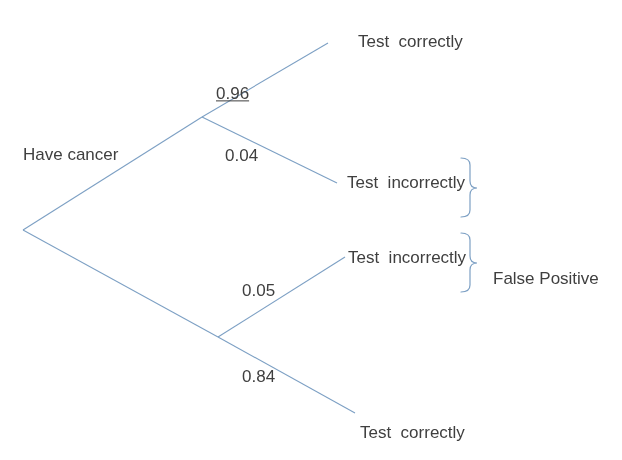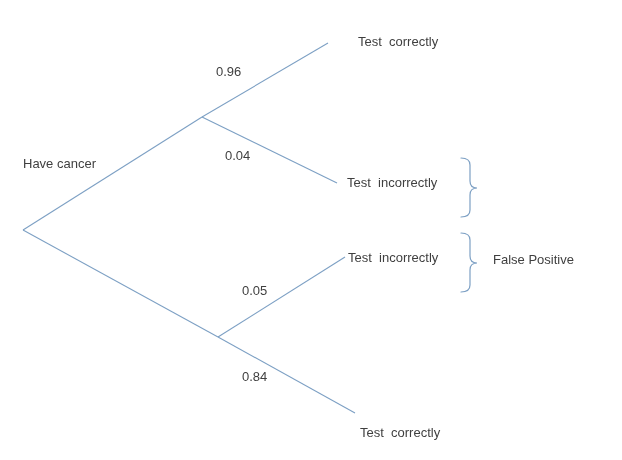--- a/index.html
+++ b/index.html
@@ -29,48 +29,48 @@
   .tree-svg path.brace {
     stroke: var(--line-color, #7da0c4);
     stroke-width: 1.2;
     fill: none;
     stroke-linecap: round;
   }
   .lbl {
     position: absolute;
     transform: translateY(-50%);
     color: var(--text-color, #3f3f3f);
-    font-size: 13px;
+    font-size: 17px;
     line-height: 1.25;
     white-space: pre;
   }
 </style>
 </head>
 <body>
 
 <div class="stage">
 
   <svg class="tree-svg" viewBox="0 0 622 460" aria-hidden="true">
     <line x1="23" y1="230" x2="202" y2="117"></line>
     <line x1="202" y1="117" x2="328" y2="43"></line>
     <line x1="202" y1="117" x2="337" y2="183"></line>
     <line x1="23" y1="230" x2="218" y2="337"></line>
     <line x1="218" y1="337" x2="345" y2="257"></line>
     <line x1="218" y1="337" x2="355" y2="413"></line>
     <path class="brace" d="M461 158 Q470 158 470 165 L470 181 Q470 188 477 188 Q470 188 470 195 L470 210 Q470 217 461 217"></path>
     <path class="brace" d="M461 233 Q470 233 470 240 L470 256 Q470 263 477 263 Q470 263 470 270 L470 285 Q470 292 461 292"></path>
   </svg>
 
-  <div class="lbl" style="left:23px;  top:164px;">Have cancer</div>
+  <div class="lbl" style="left:23px;  top:155px;">Have cancer</div>
 
-  <div class="lbl" style="left:216px; top:72px;">0.96</div>
+  <div class="lbl" style="left:216px; top:94px;text-decoration:underline;">0.96</div>
   <div class="lbl" style="left:225px; top:156px;">0.04</div>
   <div class="lbl" style="left:242px; top:291px;">0.05</div>
   <div class="lbl" style="left:242px; top:377px;">0.84</div>
 
   <div class="lbl" style="left:358px; top:42px;">Test  correctly</div>
   <div class="lbl" style="left:347px; top:183px;">Test  incorrectly</div>
   <div class="lbl" style="left:348px; top:258px;">Test  incorrectly</div>
   <div class="lbl" style="left:360px; top:433px;">Test  correctly</div>
 
-  <div class="lbl" style="left:493px; top:260px;">False Positive</div>
+  <div class="lbl" style="left:493px; top:279px;">False Positive</div>
 
 </div>
 
 </body></html>

